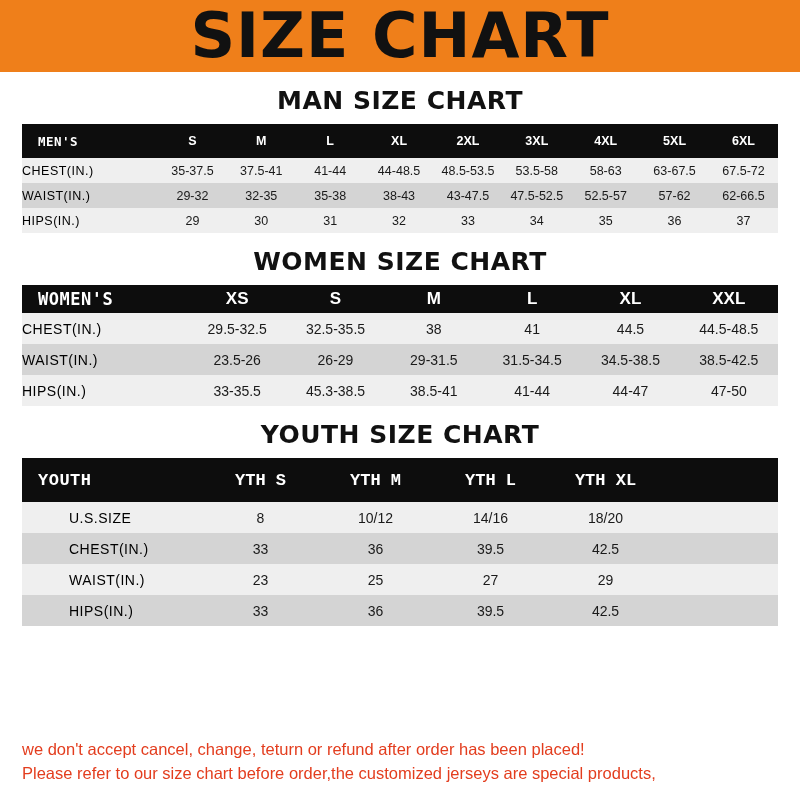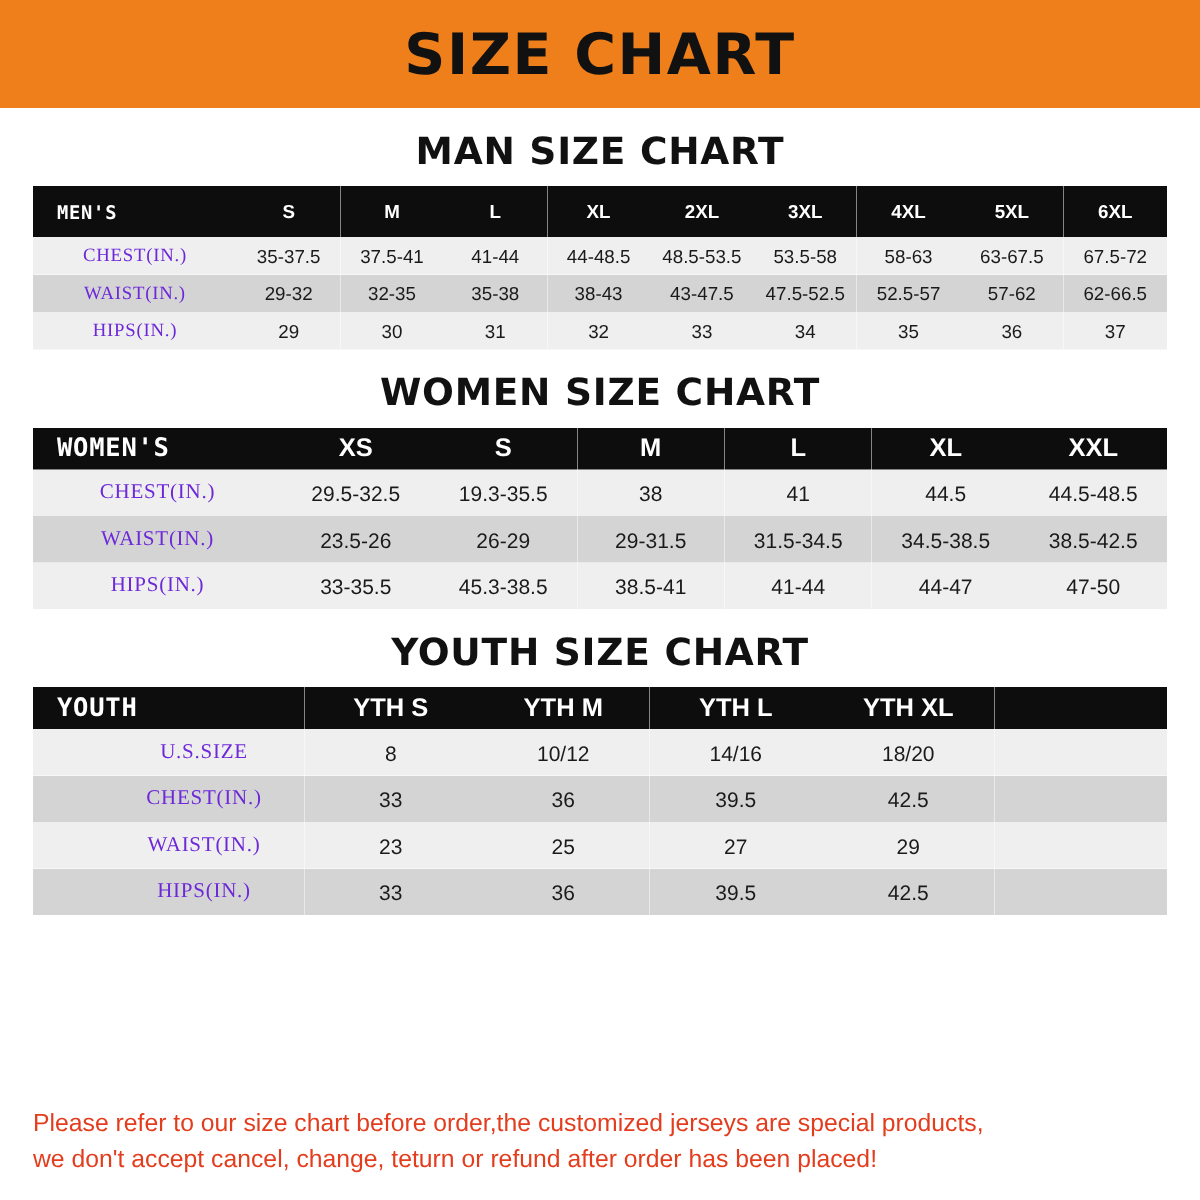--- a/index.html
+++ b/index.html
@@ -27,21 +27,21 @@
     height: 72px;
     background: #ef7f1a;
     display: flex;
     align-items: center;
     justify-content: center;
     flex: 0 0 auto;
   }
   .banner-title {
     font-family: "DejaVu Sans", sans-serif;
     font-weight: 700;
-    font-size: 38px;
+    font-size: 62px;
     letter-spacing: 1px;
     color: #111111;
     line-height: 1;
     text-align: center;
   }
   
   .section {
     padding: 0 22px;
   }
   .section-title {
@@ -87,44 +87,44 @@
     padding-left: 16px;
   }
   
   table.chart tbody tr.light {
     background: #efefef;
   }
   table.chart tbody tr.dark {
     background: #d4d4d4;
   }
   table.chart tbody td.rowlabel {
-    font-family: Liberation Serif, serif;
+    font-family: Liberation Sans, sans-serif;
     font-size: 13px;
     letter-spacing: 0.5px;
-    color: #6d28d9;
-    text-align: center;
+    color: #000000;
+    text-align: left;
   }
   
   #men-table thead th.rowhead { width: 120px; margin-left: 38px; }
   #men-table tbody td.rowlabel { width: 120px; }
   #men-table th, #men-table td { font-size: 12.5px; }
   #men-table tbody tr { height: 25px; }
   #men-table tbody td { height: 25px; }
 
   
   #women-table thead th.rowhead { width: 150px; }
   #women-table tbody td.rowlabel { width: 150px; }
   #women-table thead th { font-size: 17px; height: 28px; }
   #women-table thead th.rowhead { font-size: 17px; }
   #women-table tbody td { font-size: 14px; height: 31px; }
 
   
   #youth-table thead th.rowhead { width: 165px; }
   #youth-table tbody td.rowlabel { width: 165px; padding-left: 47px; }
-  #youth-table thead th { font-size: 17px; height: 28px; }
+  #youth-table thead th { font-size: 17px; height: 44px; font-family: Liberation Mono, monospace; }
   #youth-table thead th.rowhead { font-size: 17px; }
   #youth-table tbody td { font-size: 14px; height: 31px; }
   #youth-table tbody td.empty { background: transparent; }
 
   
   .footer {
     margin-top: auto;
     padding: 10px 22px 14px 22px;
     flex: 0 0 auto;
   }
@@ -215,21 +215,21 @@
           <th>M</th>
           <th>L</th>
           <th>XL</th>
           <th>XXL</th>
         </tr>
       </thead>
       <tbody>
         <tr class="light">
           <td class="rowlabel">CHEST(IN.)</td>
           <td>29.5-32.5</td>
-          <td>19.3-35.5</td>
+          <td>32.5-35.5</td>
           <td>38</td>
           <td>41</td>
           <td>44.5</td>
           <td>44.5-48.5</td>
         </tr>
         <tr class="dark">
           <td class="rowlabel">WAIST(IN.)</td>
           <td>23.5-26</td>
           <td>26-29</td>
           <td>29-31.5</td>
@@ -294,17 +294,17 @@
           <td>36</td>
           <td>39.5</td>
           <td>42.5</td>
           <td class="empty"></td>
         </tr>
       </tbody>
     </table>
   </div>
 
   <div class="footer">
+    <p>we don't accept cancel, change, teturn or refund after order has been placed!</p>
     <p>Please refer to our size chart before order,the customized jerseys are special products,</p>
-    <p>we don't accept cancel, change, teturn or refund after order has been placed!</p>
   </div>
 
 </div>
 
 </body></html>

